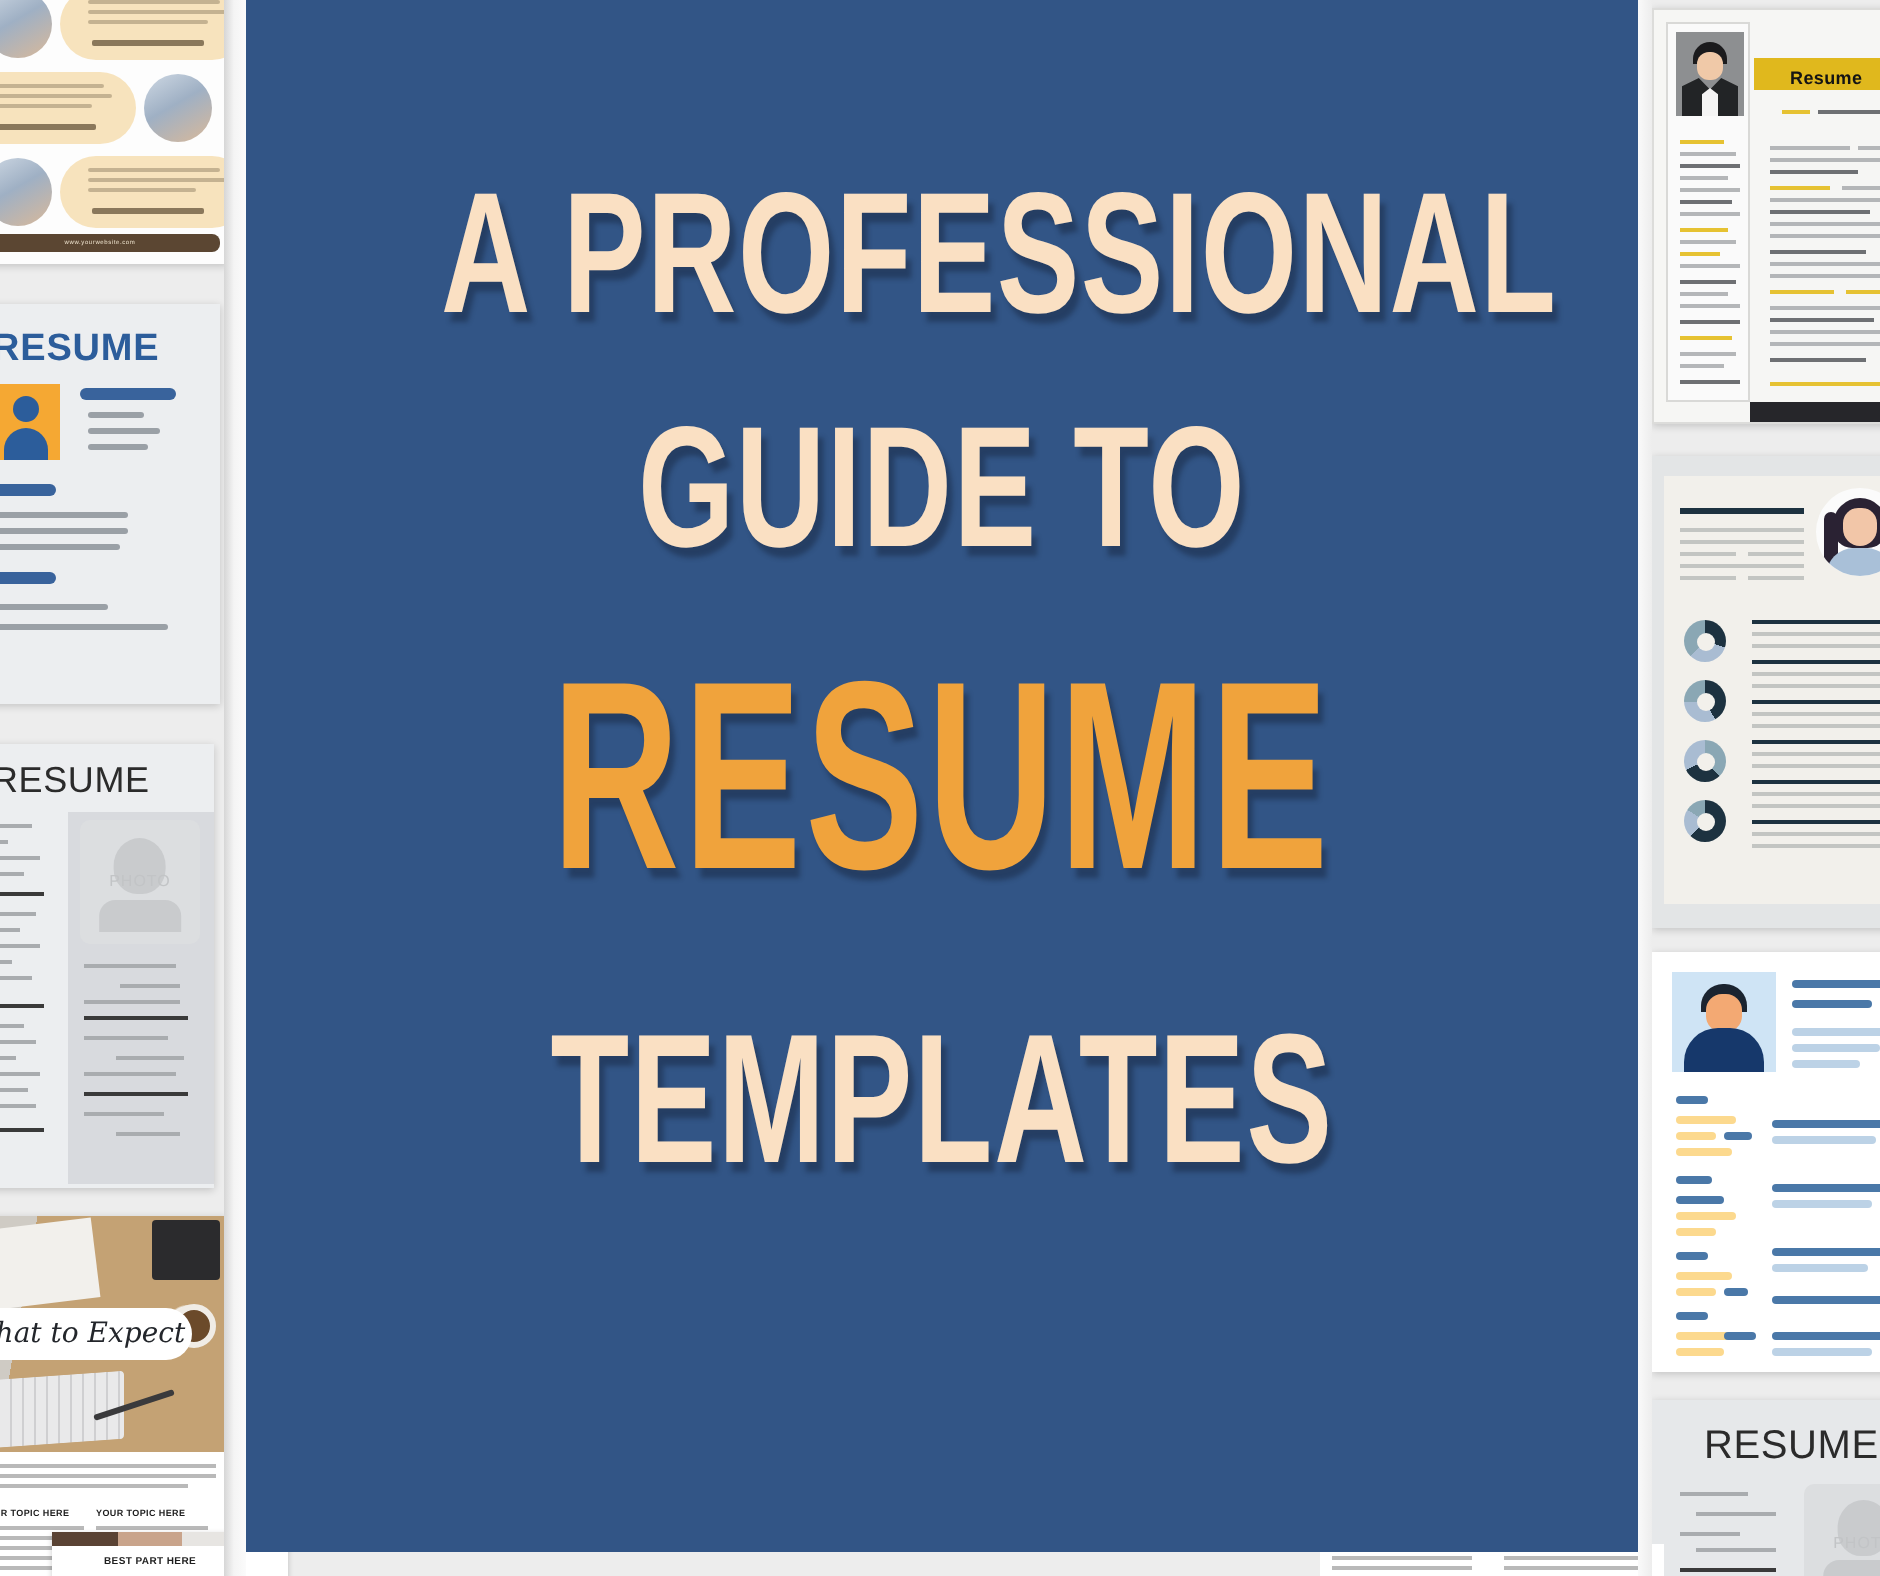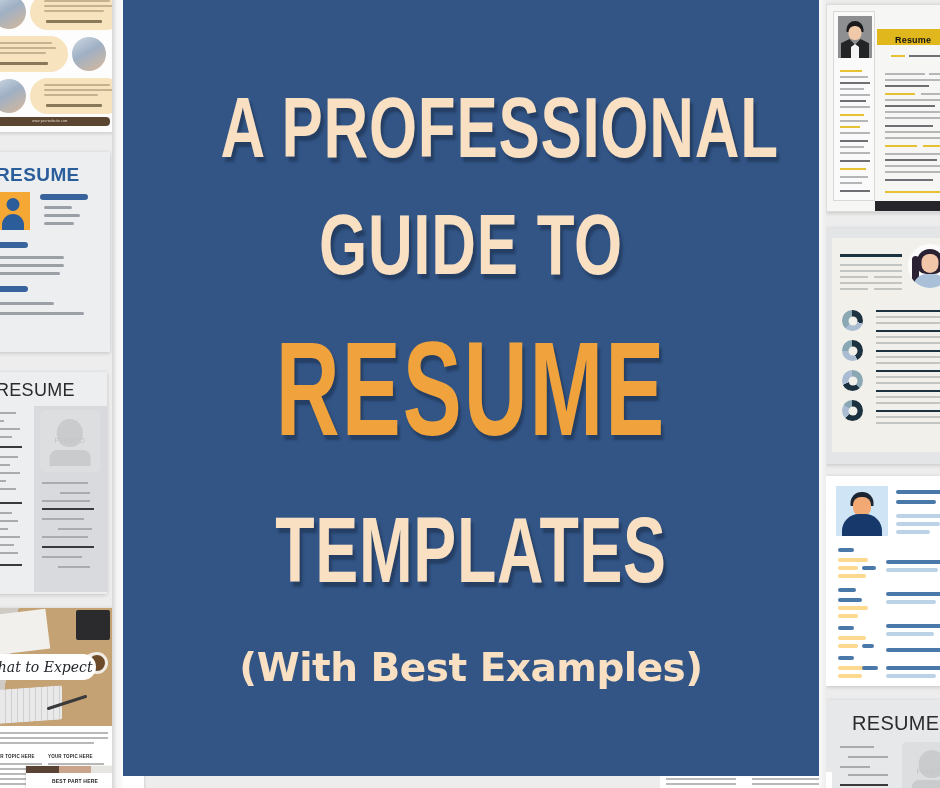--- a/index.html
+++ b/index.html
@@ -469,16 +469,15 @@
   </div>
 
   <div id="hero-sep"></div>
   <div id="hero-sep-r"></div>
 
   <div id="hero">
     <div class="hero-txt" id="t-line1">A PROFESSIONAL</div>
     <div class="hero-txt" id="t-line2">GUIDE TO</div>
     <div class="hero-txt" id="t-line3">RESUME</div>
     <div class="hero-txt" id="t-line4">TEMPLATES</div>
-    <div id="t-sub">(With Best Examples)</div>
   </div>
 
 </div>
 
 </body></html>

